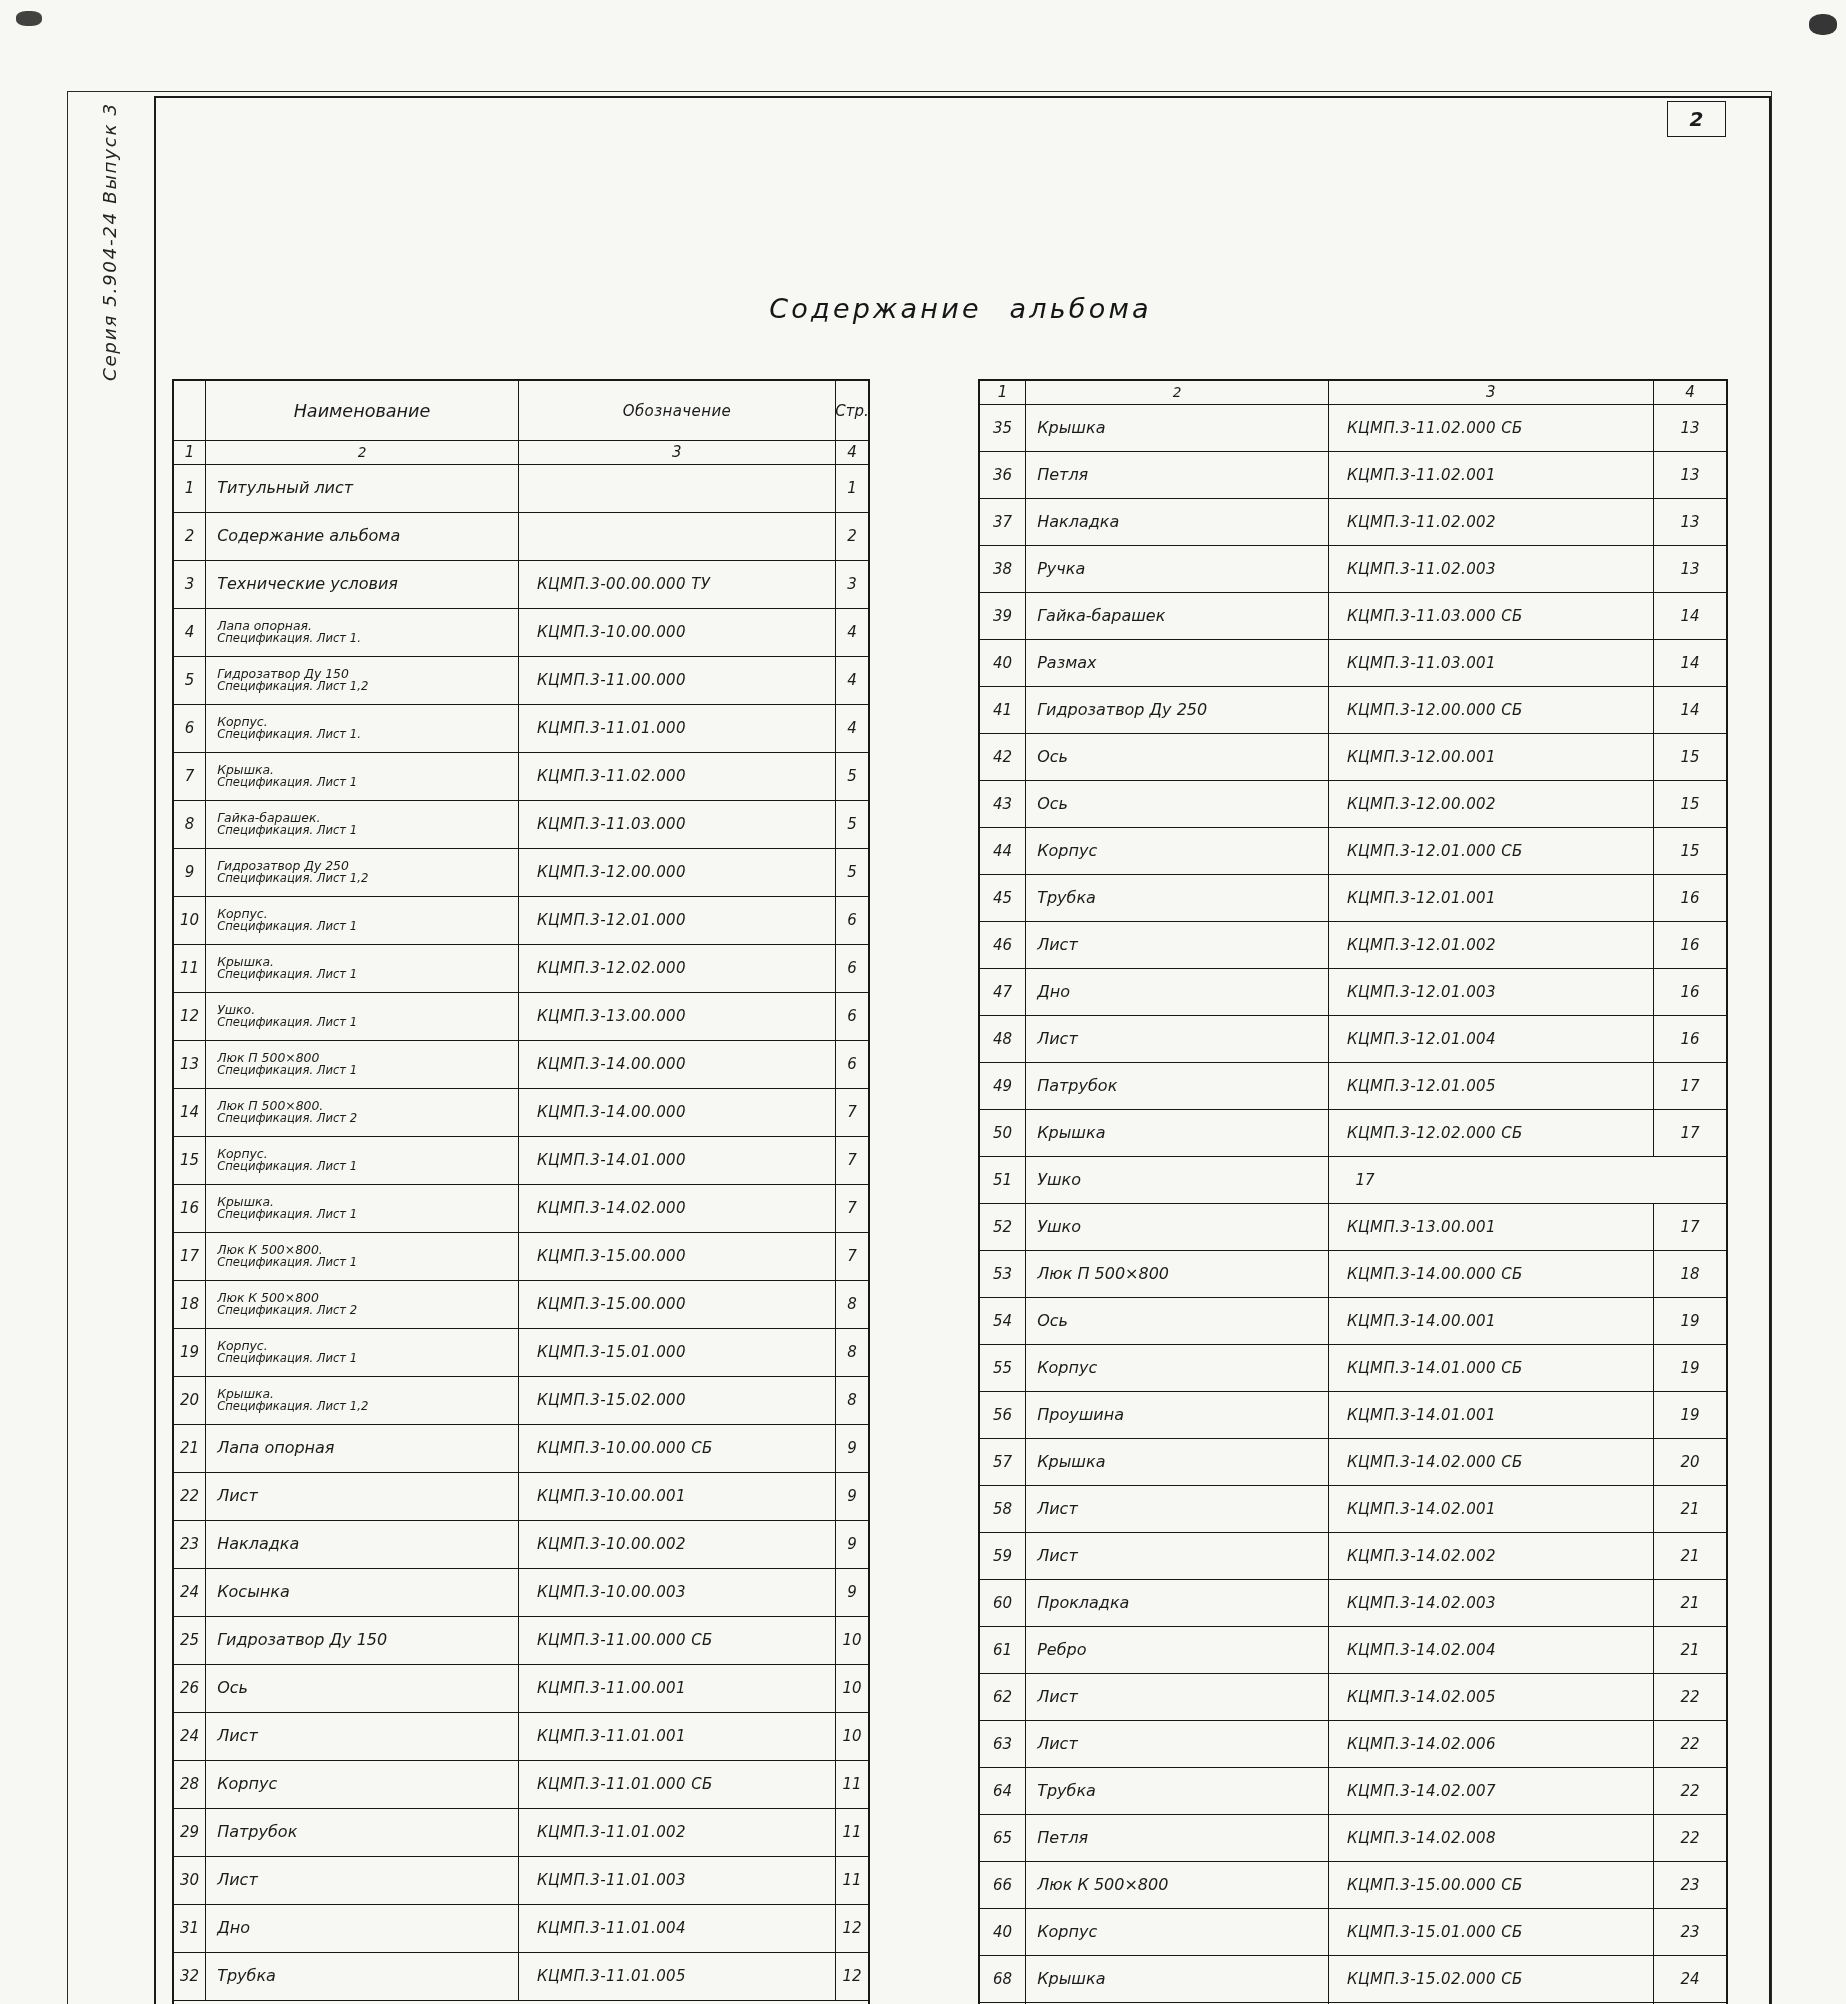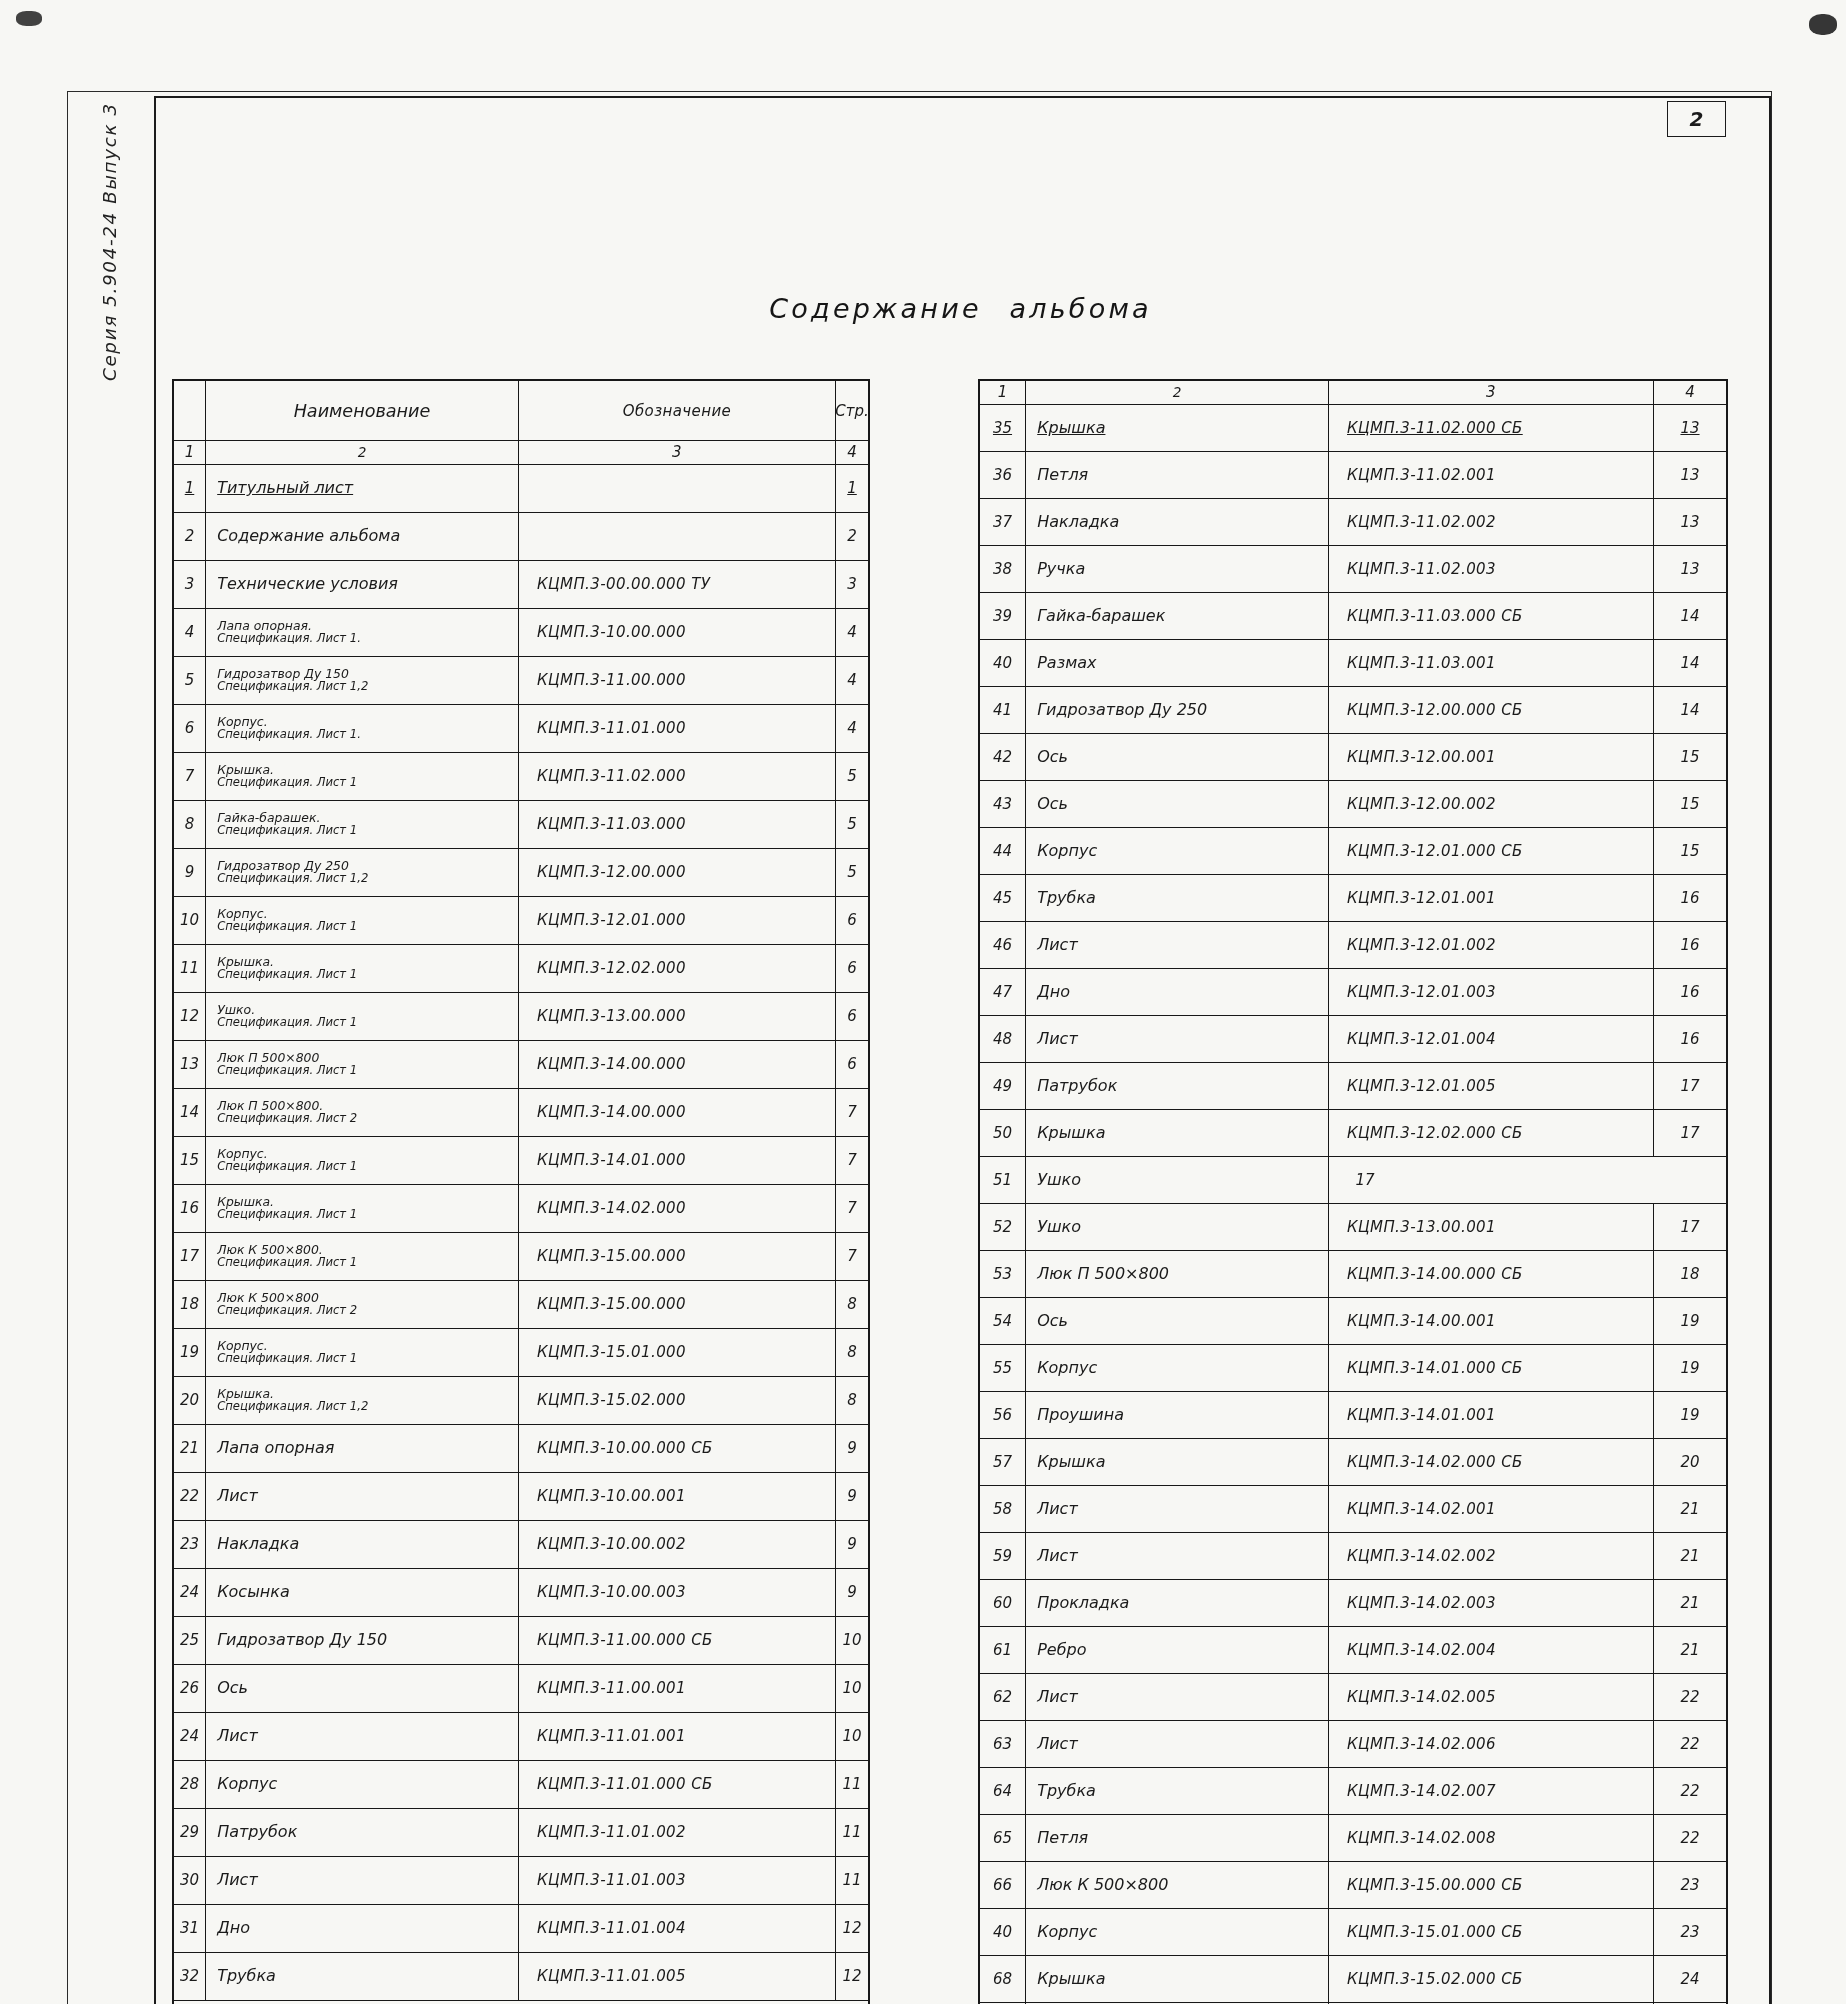--- a/index.html
+++ b/index.html
@@ -24,21 +24,21 @@
     font-size:18.4px;font-style:italic;letter-spacing:1.6px;color:#222;}
   
   .title{position:absolute;left:154px;top:293px;width:1613px;text-align:center;
     font-size:27px;font-style:italic;letter-spacing:3.2px;word-spacing:16px;color:#161616;}
   
   .table{position:absolute;border:2px solid #181818;background:transparent;font-style:italic;}
   .left-table{left:172px;top:379px;width:694px;}
   .right-table{left:978px;top:379px;width:746px;}
   .row,.hdr-row,.numcol-row{display:flex;border-top:1.2px solid #181818;}
   .table > div:first-child, .table > .rows-wrap:first-child > .row:first-child{border-top:none;}
-  .rows-wrap > .row:first-of-type{border-top:1.2px solid #181818;text-decoration:underline;}
+  .rows-wrap > .row:first-of-type{border-top:1.2px solid #181818;}
   .hdr-row{border-top:none;height:59px;}
   .numcol-row{height:22.5px;font-size:13.6px;}
   .left-table .row{height:47px;}
   .right-table .row{height:46px;}
   .c{border-right:1.2px solid #181818;display:flex;align-items:center;justify-content:center;
      box-sizing:border-box;overflow:hidden;}
   .c:last-child{border-right:none;}
   
   .left-table .c.num{width:32px;flex:none;}
   .left-table .c.name{width:313px;flex:none;}

